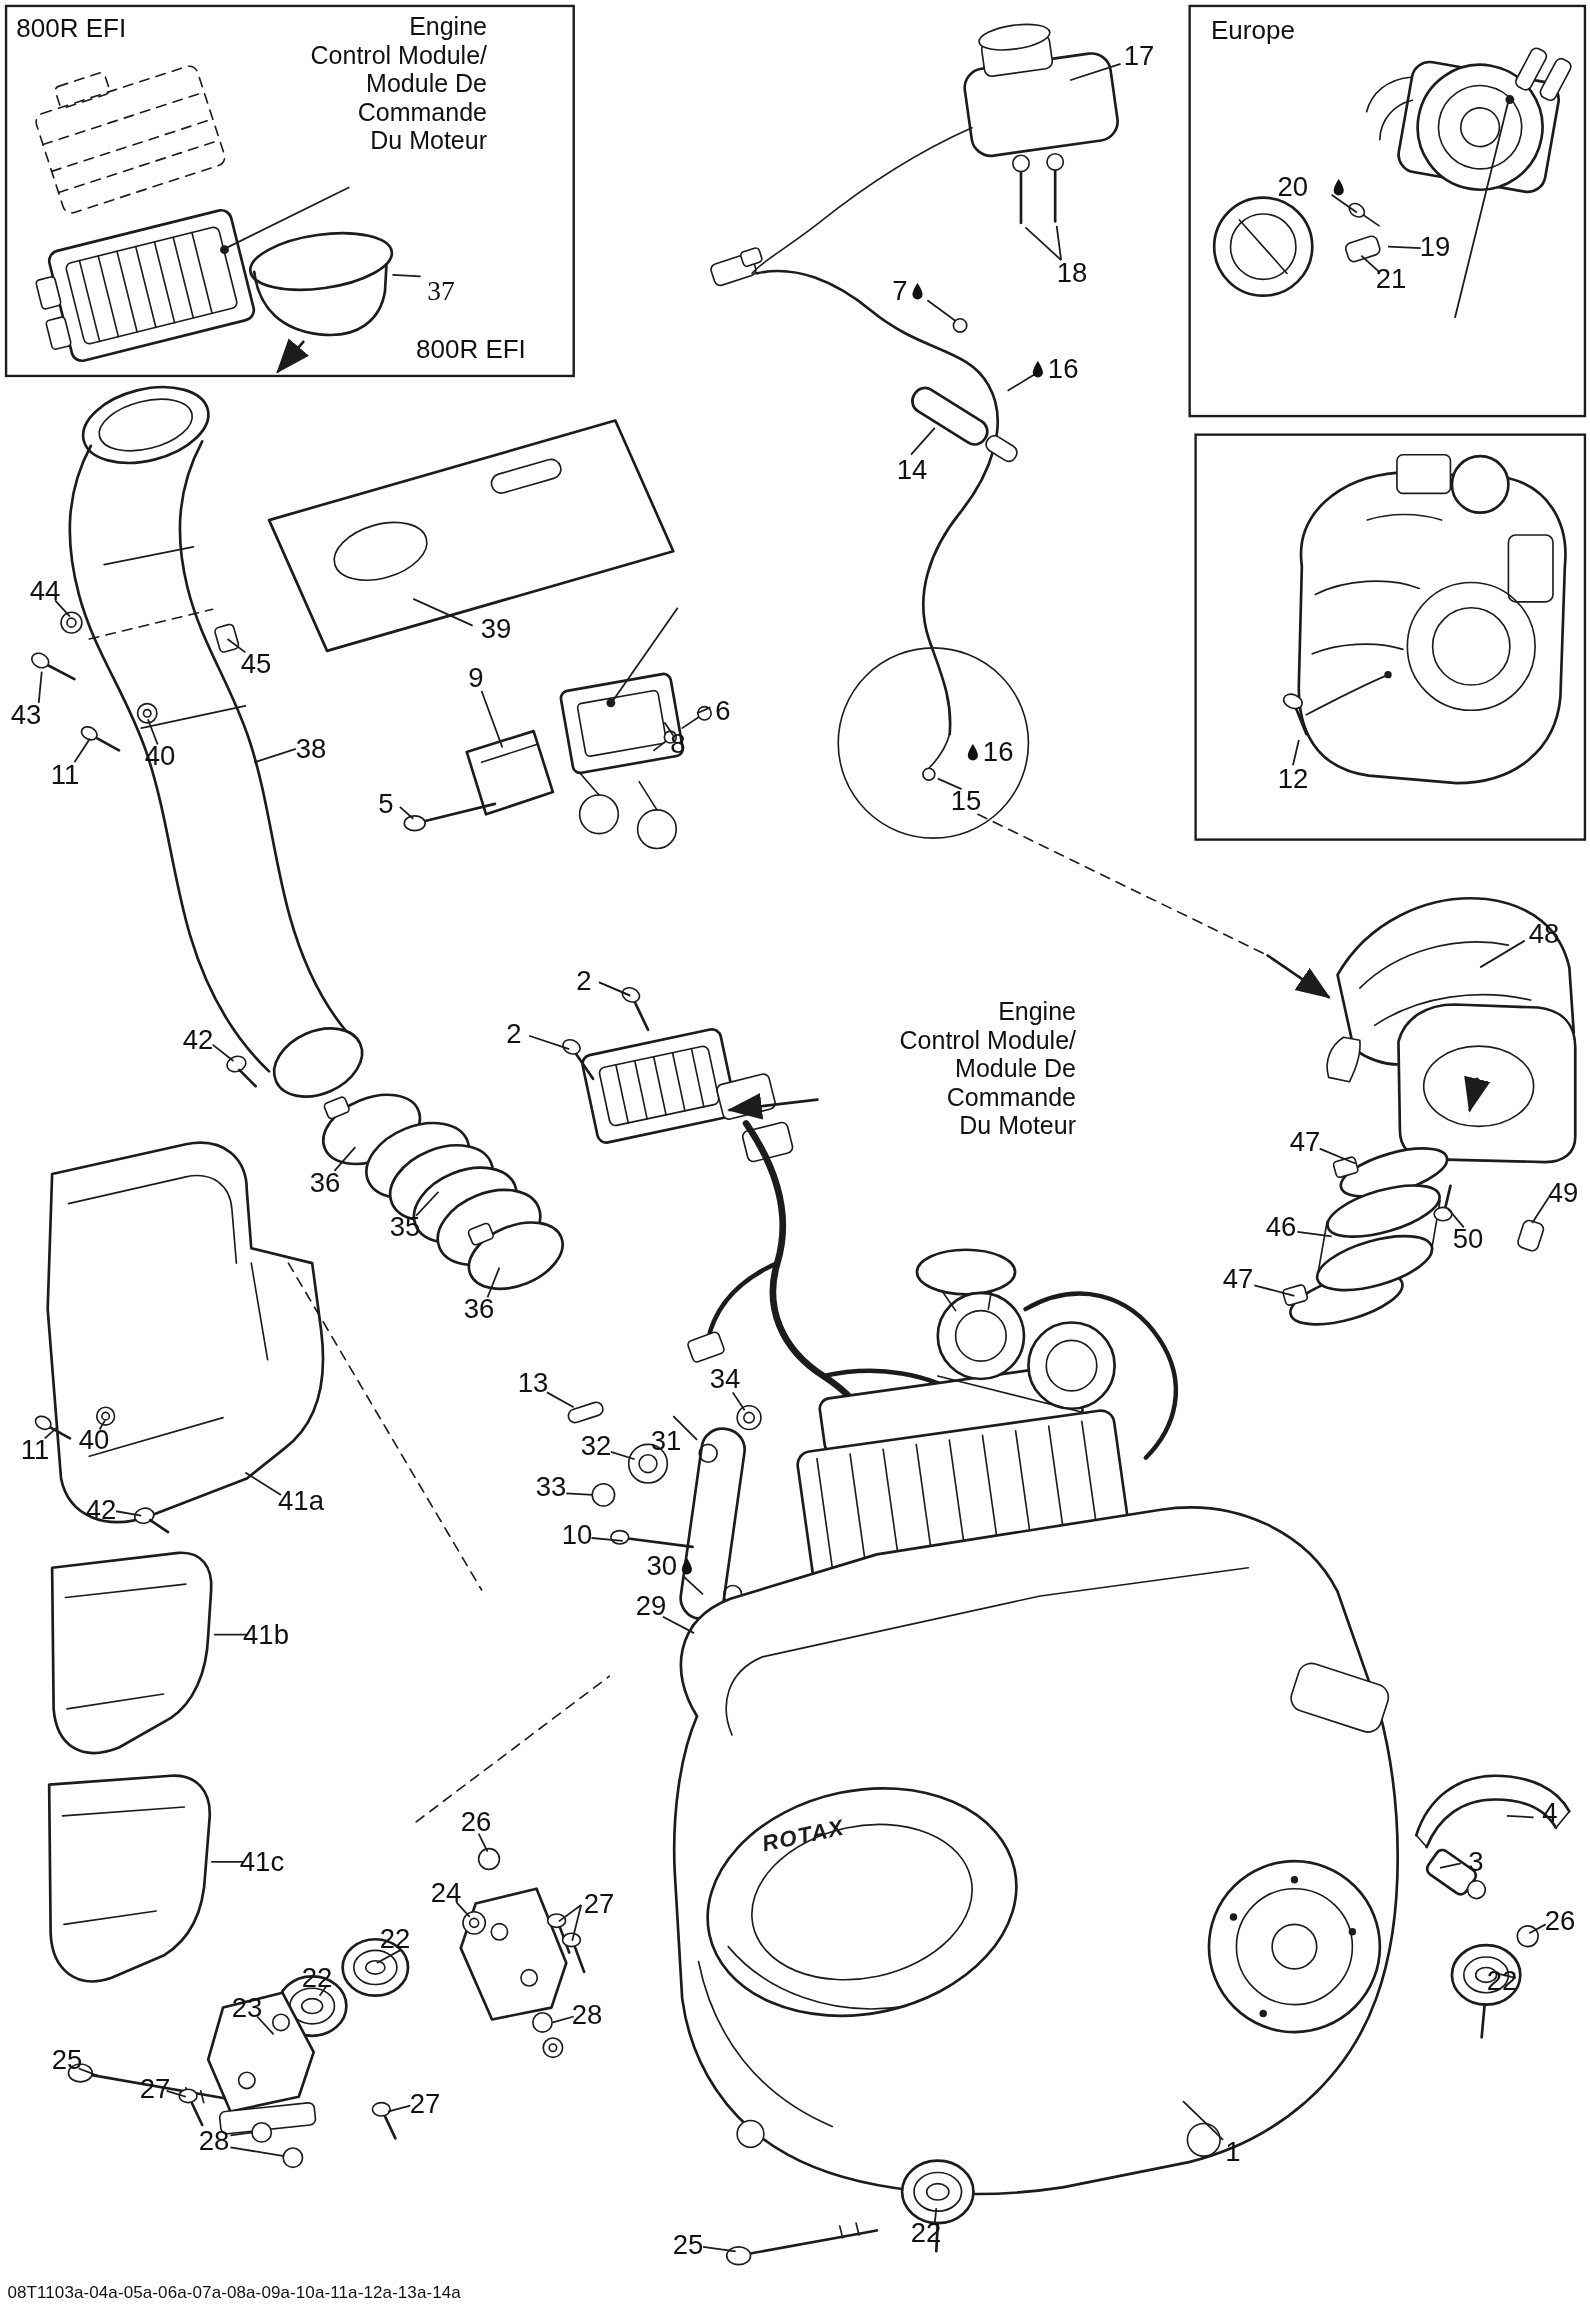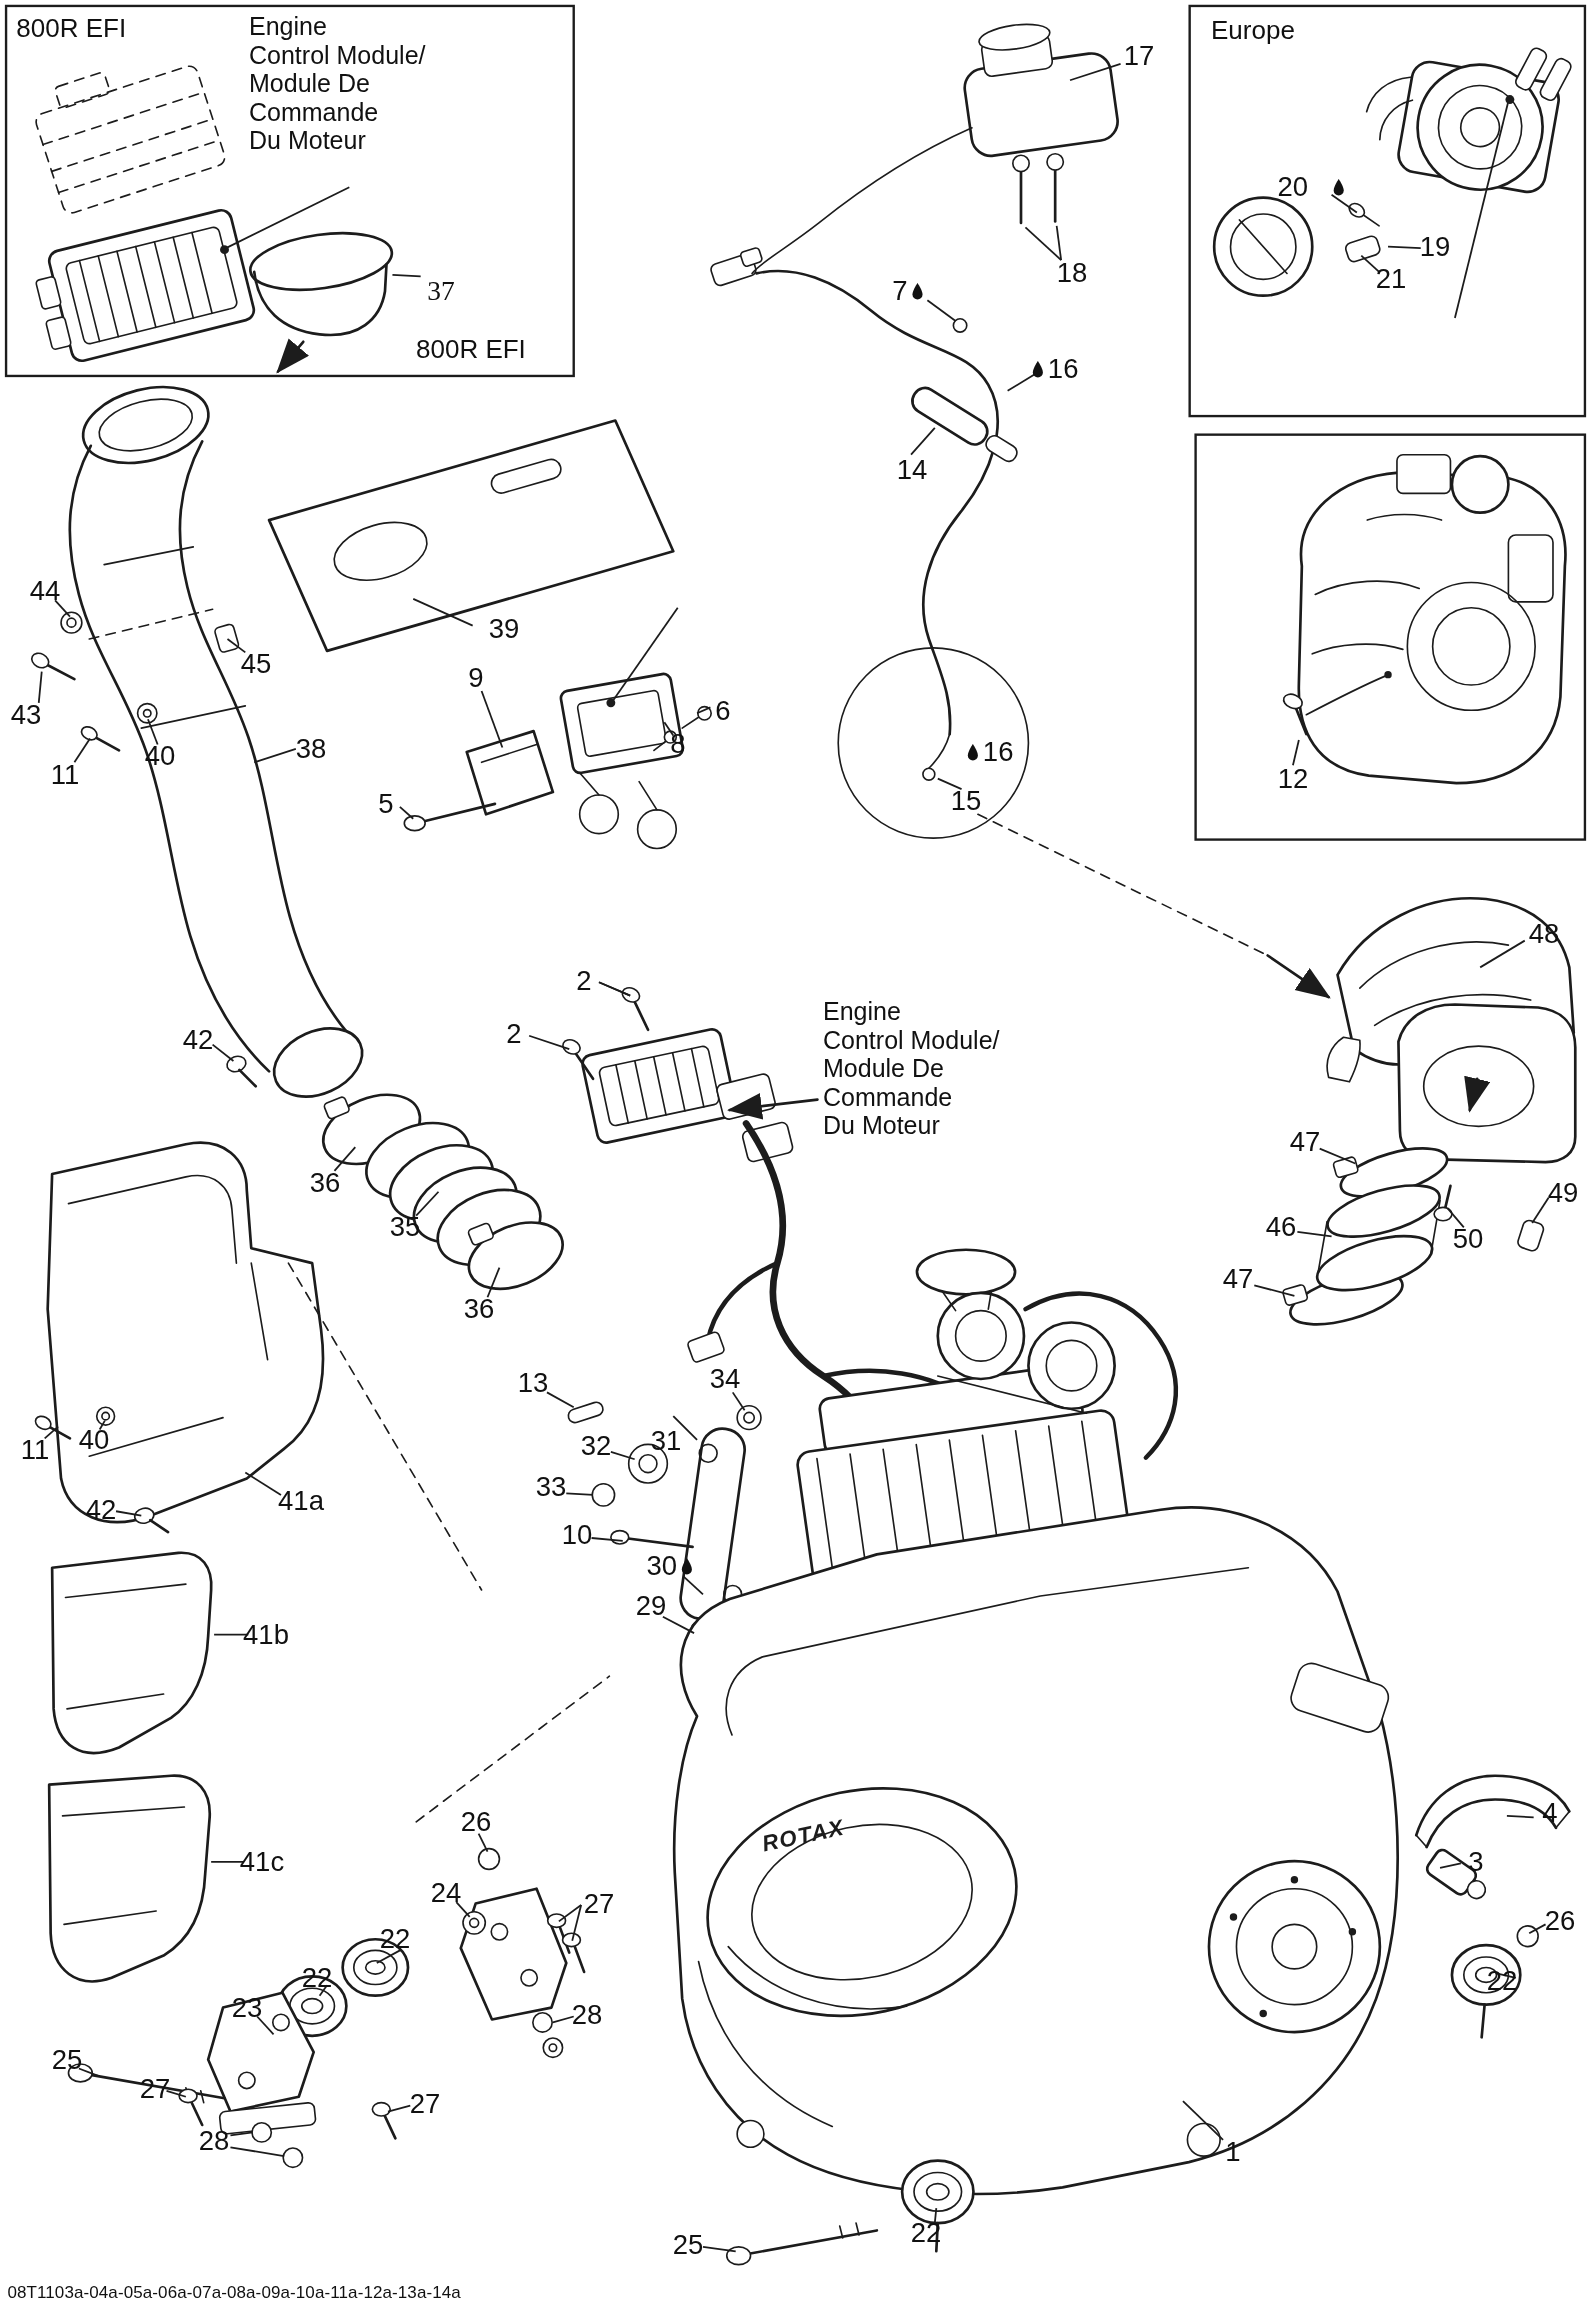--- a/index.html
+++ b/index.html
@@ -13,21 +13,21 @@
   .w2{stroke:#1c1c1c;fill:none;stroke-width:6;stroke-linecap:round;}
   .dash{stroke-dasharray:13 10;}
   .ldr{stroke:#1c1c1c;stroke-width:2.4;fill:none;}
   .dot{fill:#1c1c1c;stroke:none;}
   .box{fill:none;stroke:#1c1c1c;stroke-width:3.2;}
   .logo-text{font-family:"Liberation Sans",sans-serif;font-weight:bold;font-style:italic;
              font-size:30px;fill:#1c1c1c;letter-spacing:2px;}
   .part-label{position:absolute;transform:translate(-50%,-50%);display:flex;align-items:center;
               gap:3.7px;font-size:27.5px;font-weight:400;white-space:nowrap;line-height:1;}
   .part-label .drop{width:12.6px;height:18px;fill:#111;flex:0 0 auto;}
-  .callout{position:absolute;text-align:left;font-size:25px;line-height:1.14;white-space:pre-line;}
+  .callout{position:absolute;text-align:right;font-size:25px;line-height:1.14;white-space:pre-line;}
   .badge{position:absolute;font-size:26px;white-space:nowrap;}
   .footer-code{position:absolute;left:7.4px;top:2283px;font-size:17px;letter-spacing:0.1px;}
 </style>
 </head>
 <body>
 
 <div class="stage">
 
   <svg class="art" viewBox="0 0 2141 3105">
     <defs>
@@ -537,21 +537,21 @@
         <svg class="drop" viewBox="0 0 20 28" aria-hidden="true">
           <path d="M10 1C10 1 2 13 2 19a8 8 0 0 0 16 0C18 13 10 1 10 1Z"></path>
         </svg>
       </span>
       <span class="part-label" style="left: 1391px; top: 279px;">
         <span class="pn">21</span>
       </span>
       <span class="part-label" style="left: 1293px; top: 779px;">
         <span class="pn">12</span>
       </span>
-      <span class="part-label" style="left: 496px; top: 629px; margin-left: 8px;">
+      <span class="part-label" style="left: 496px; top: 629px;">
         <span class="pn">39</span>
       </span>
       <span class="part-label" style="left: 45px; top: 591px;">
         <span class="pn">44</span>
       </span>
       <span class="part-label" style="left: 256px; top: 664px;">
         <span class="pn">45</span>
       </span>
       <span class="part-label" style="left: 26px; top: 715px;">
         <span class="pn">43</span>

